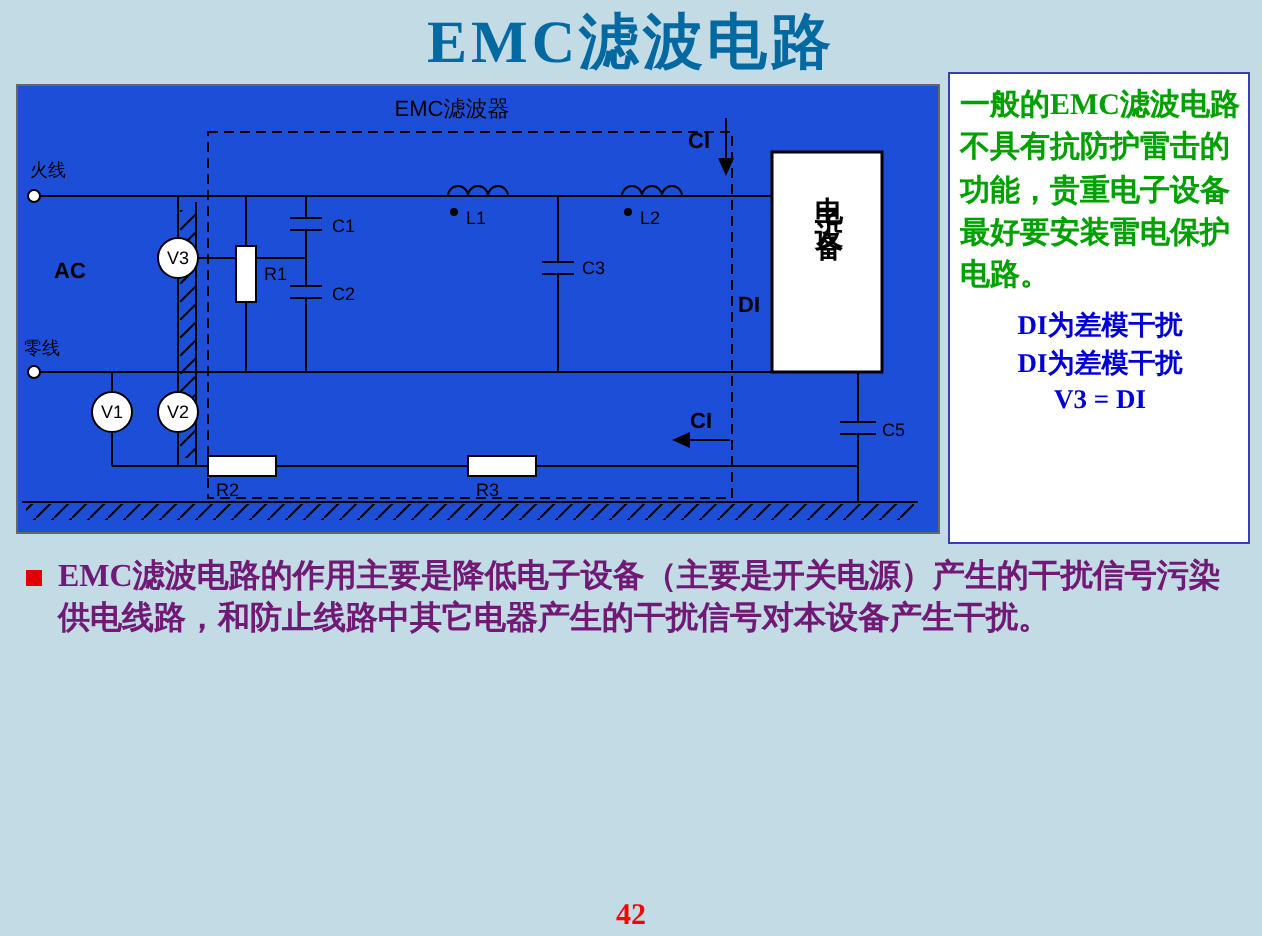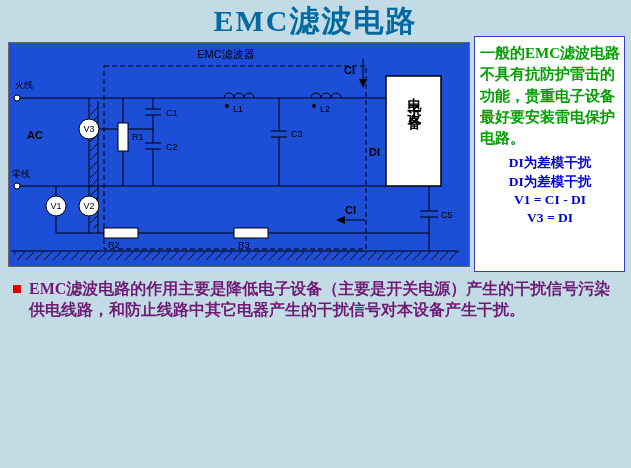--- a/index.html
+++ b/index.html
@@ -156,26 +156,26 @@
       <text x="336" y="171" class="big">CI</text>
     </svg>
     <div class="device-text">电子设备</div>
   </div>
 
   <aside class="notebox">
     <p class="green">一般的EMC滤波电路不具有抗防护雷击的功能，贵重电子设备最好要安装雷电保护电路。</p>
     <div class="blue-lines">
       <p>DI为差模干扰</p>
       <p>DI为差模干扰</p>
-      <p>V1 = CI - DI</p>
       <p>V3 = DI</p>
     </div>
   </aside>
 
   <div class="bullets">
     <div class="bullet-row">
       <span class="marker"></span>
       <p class="btext">EMC滤波电路的作用主要是降低电子设备（主要是开关电源）产生的干扰信号污染供电线路，和防止线路中其它电器产生的干扰信号对本设备产生干扰。</p>
     </div>
   </div>
 
+  <div class="pagenum">42</div>
 
 </div>
 
 </body></html>

